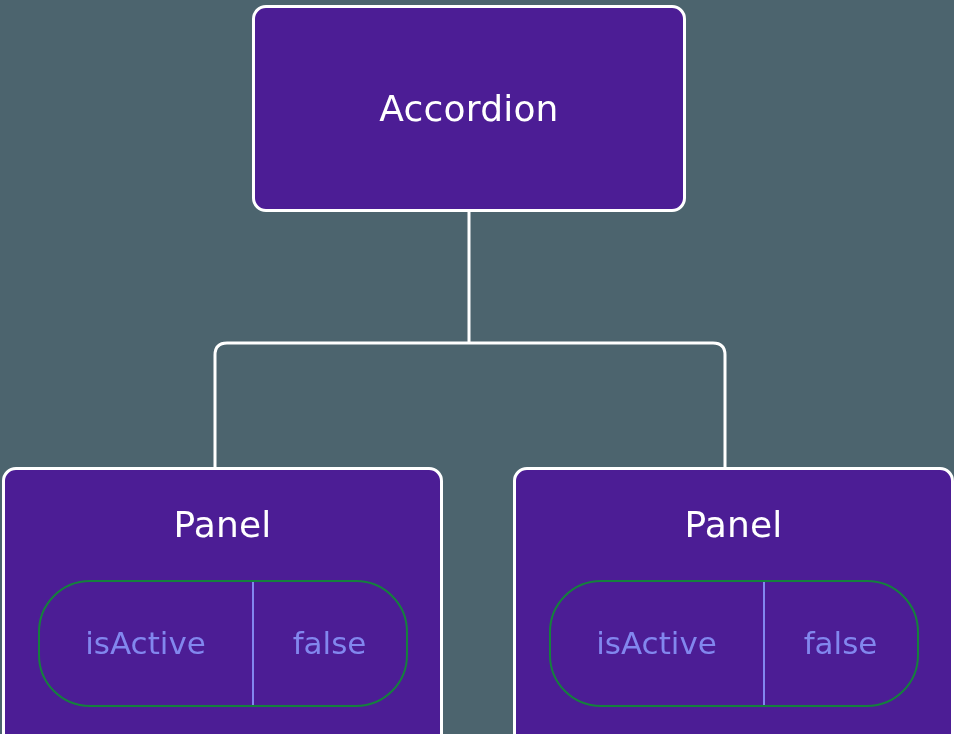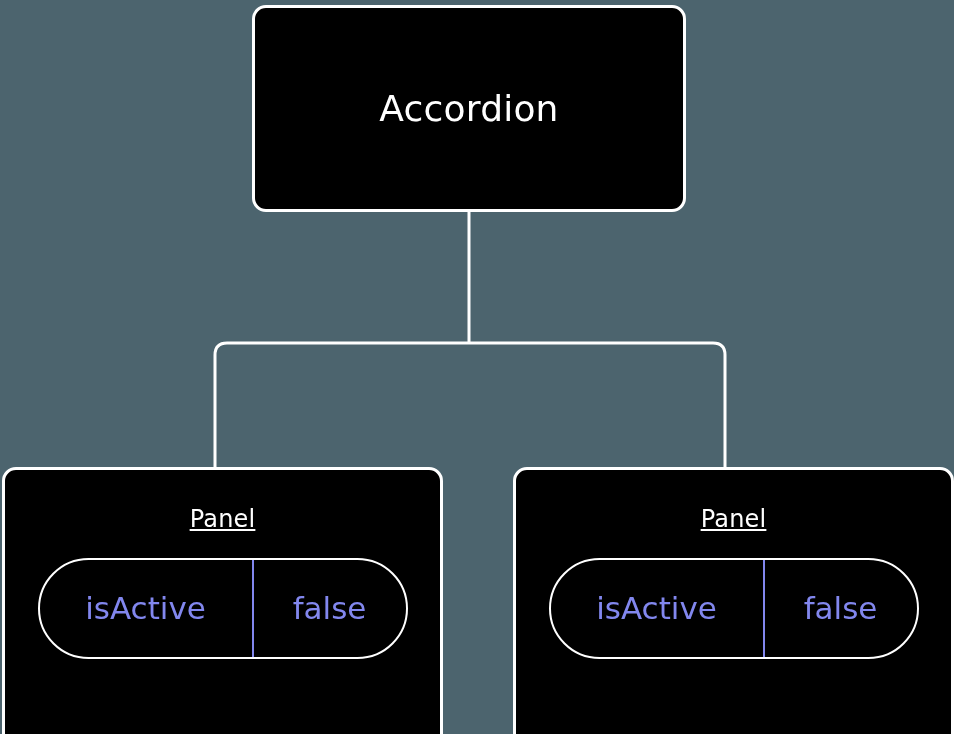--- a/index.html
+++ b/index.html
@@ -30,21 +30,21 @@
     top: 0;
     width: 954px;
     height: 734px;
     pointer-events: none;
   }
 
   
   .node {
     position: absolute;
     box-sizing: border-box;
-    background: #000000;
+    background: #4c1d95;
     border: 3px solid #ffffff;
     border-radius: 14px;
     display: flex;
     flex-direction: column;
     align-items: center;
   }
 
   .node-root {
     left: 252px;
     top: 5px;
@@ -67,30 +67,29 @@
   .node-title {
     color: #ffffff;
     font-size: 36px;
     font-weight: 400;
     letter-spacing: 0.2px;
     line-height: 1;
     white-space: nowrap;
   }
 
   .node-leaf .node-title {
-    font-size: 24px;
-    text-decoration: underline;
+    font-size: 36px;
   }
 
   
   .prop-pill {
-    margin-top: 27px;
-    height: 101px;
+    margin-top: 37px;
+    height: 127px;
     box-sizing: border-box;
-    border: 2px solid #ffffff;
+    border: 2px solid #15803d;
     border-radius: 52px;
     display: flex;
     align-items: stretch;
     background: transparent;
   }
 
   .prop-pill-wide { width: 370px; }
 
   .prop-key, .prop-value {
     display: flex;

